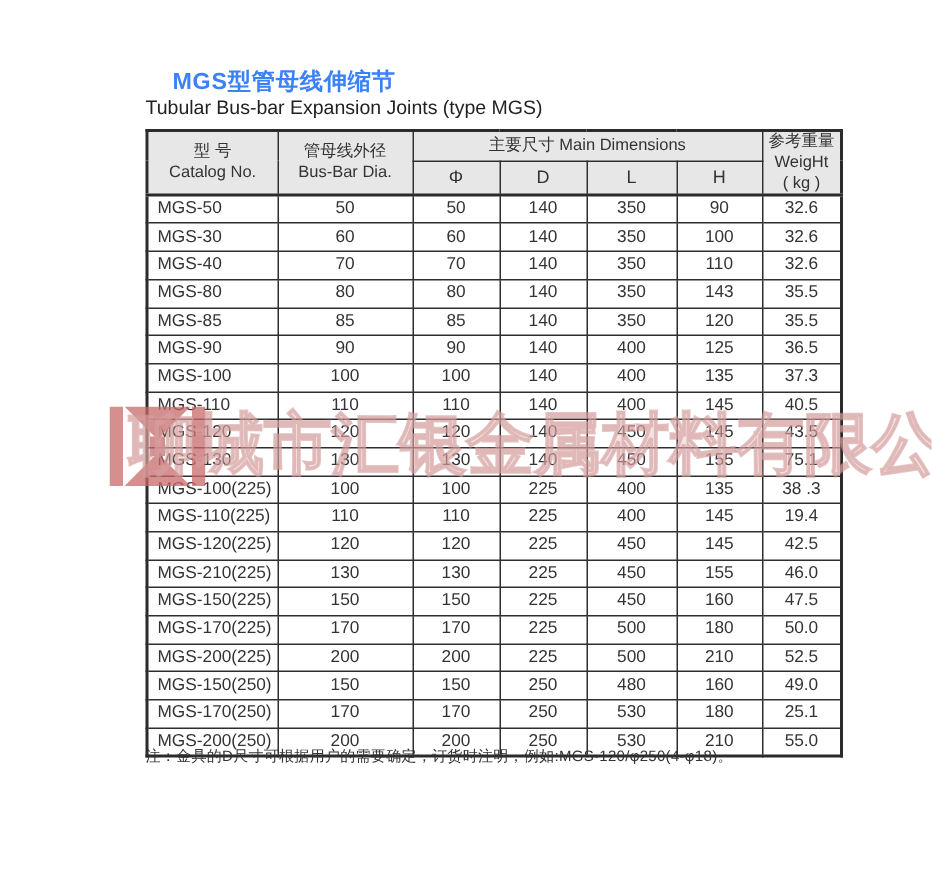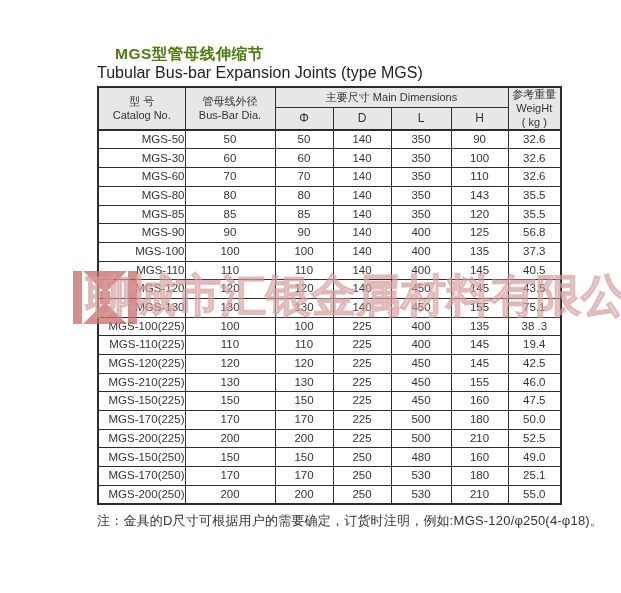--- a/index.html
+++ b/index.html
@@ -8,26 +8,26 @@
     background: #ffffff;
     font-family: "Liberation Sans", sans-serif;
     position: relative;
     overflow: hidden;
     color: #333;
   }
   .page { position: absolute; inset: 0; }
 
   .title-zh {
     position: absolute; left: 115px; top: 44px;
-    font-size: 15.5px; font-weight: bold; color: #4d7c0f;
+    font-size: 15.5px; font-weight: bold; color: #3b82f6;
     letter-spacing: 0.5px;
   }
   .title-en {
     position: absolute; left: 97px; top: 64px;
-    font-size: 16px; color: #222;
+    font-size: 13px; color: #222;
   }
 
   table.spec-table {
     position: absolute; left: 97px; top: 86px;
     width: 463px;
     border-collapse: collapse;
     table-layout: fixed;
     border: 2px solid #2b2b2b;
   }
   .spec-table th, .spec-table td {
@@ -49,28 +49,28 @@
   .spec-table thead { border-bottom: 2px solid #2b2b2b; margin-left: 12px; }
   .spec-table tr.dims-row th { height: 19px; font-size: 12px; }
   .spec-table tr.group-row th { height: 17px; }
   .spec-table tbody td {
     height: 18.7px;
     font-size: 11.5px;
     line-height: 1;
     background: #fff;
   }
   .spec-table tbody td.cell-catalog {
-    text-align: right;
+    text-align: left;
     padding-left: 6px;
   }
   .weight-head { font-size: 10.5px; line-height: 1.15; }
 
   .note {
-    position: absolute; left: 97px; top: 512px;
-    font-size: 13px; color: #333;
+    position: absolute; left: 97px; top: 497px;
+    font-size: 10px; color: #333;
     letter-spacing: 0.2px;
   }
 
   .watermark {
     position: absolute; left: 0; top: 0; width: 621px; height: 593px;
     pointer-events: none; z-index: 5;
   }
   .watermark-logo {
     position: absolute; left: 73px; top: 271px;
     width: 64px; height: 53px; opacity: 0.75;
@@ -139,21 +139,21 @@
         <tr>
           <td class="cell-catalog">MGS-30</td>
           <td>60</td>
           <td>60</td>
           <td>140</td>
           <td>350</td>
           <td>100</td>
           <td>32.6</td>
         </tr>
         <tr>
-          <td class="cell-catalog">MGS-60</td>
+          <td class="cell-catalog">MGS-40</td>
           <td>70</td>
           <td>70</td>
           <td>140</td>
           <td>350</td>
           <td>110</td>
           <td>32.6</td>
         </tr>
         <tr>
           <td class="cell-catalog">MGS-80</td>
           <td>80</td>
@@ -172,21 +172,21 @@
           <td>120</td>
           <td>35.5</td>
         </tr>
         <tr>
           <td class="cell-catalog">MGS-90</td>
           <td>90</td>
           <td>90</td>
           <td>140</td>
           <td>400</td>
           <td>125</td>
-          <td>56.8</td>
+          <td>36.5</td>
         </tr>
         <tr>
           <td class="cell-catalog">MGS-100</td>
           <td>100</td>
           <td>100</td>
           <td>140</td>
           <td>400</td>
           <td>135</td>
           <td>37.3</td>
         </tr>

